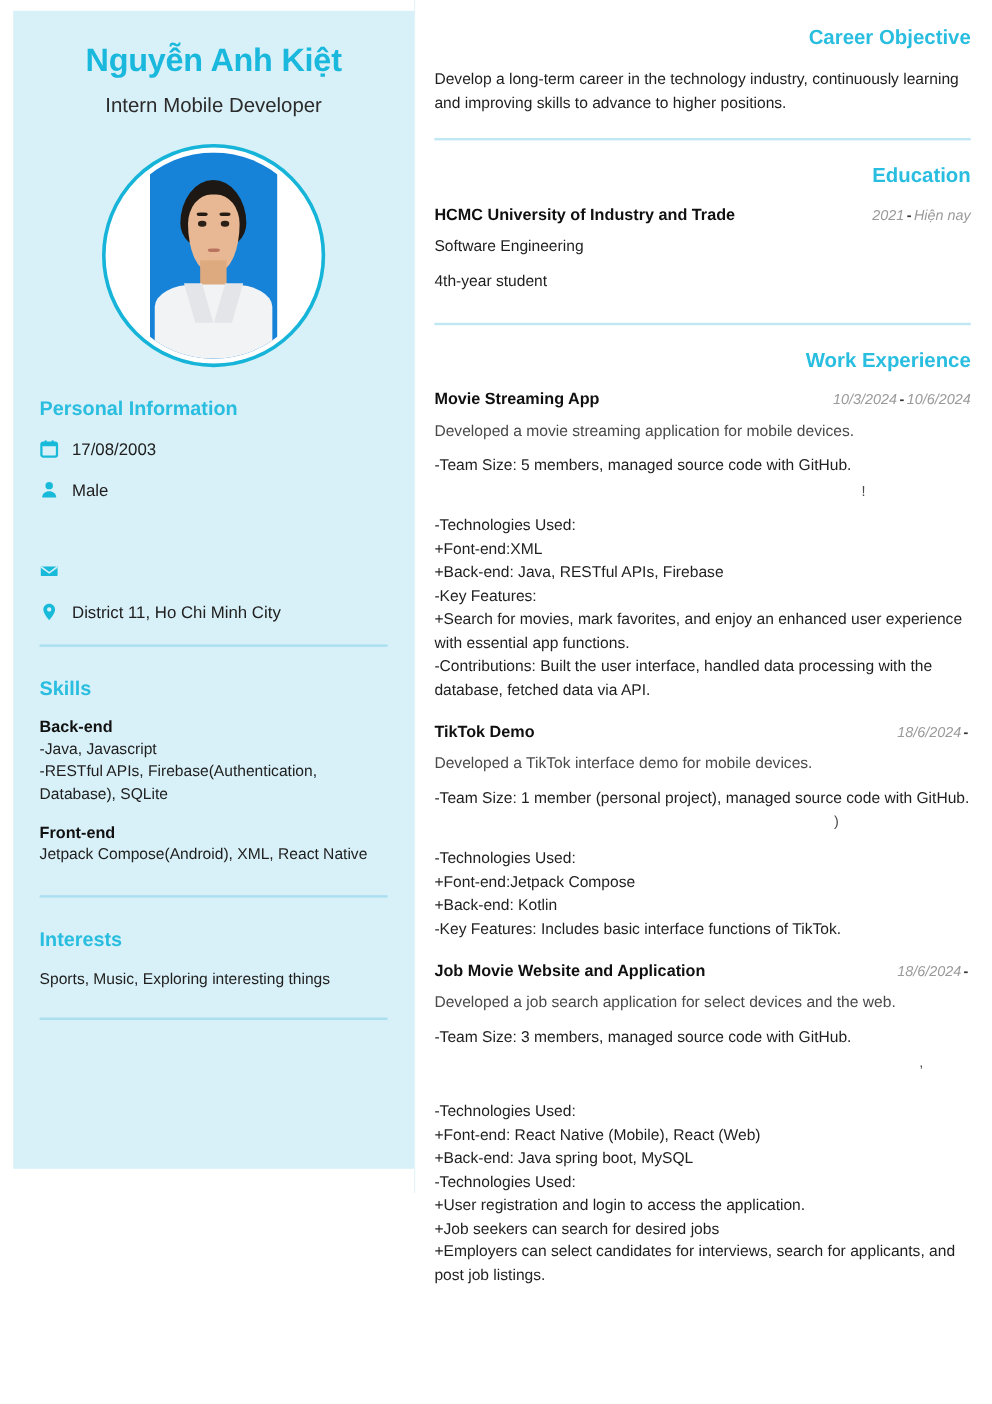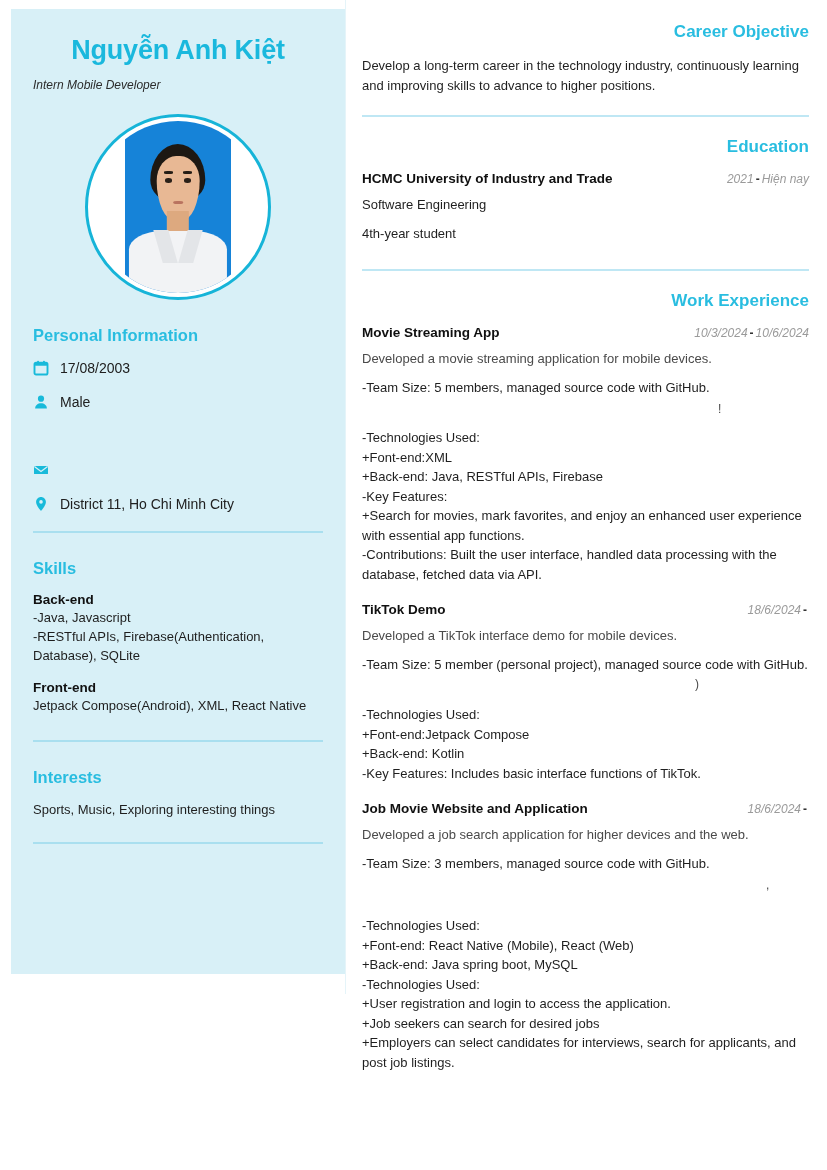--- a/index.html
+++ b/index.html
@@ -34,26 +34,25 @@
     color: #1ab8dd;
     font-size: 27px;
     font-weight: bold;
     text-align: center;
     letter-spacing: -0.2px;
     padding-top: 25px;
     line-height: 1.2;
   }
 
   .job-title {
-    text-align: left;
-    font-size: 12px;
+    text-align: center;
+    font-size: 17px;
     color: #2b2b2b;
     margin-top: 12px;
     font-weight: 400;
-    font-style: italic;
   }
 
   .photo-wrap {
     margin: 22px auto 0;
     width: 186px;
     height: 186px;
     border-radius: 50%;
     border: 3px solid #16b4d8;
     background: #ffffff;
     overflow: hidden;
@@ -423,40 +422,40 @@
     <div class="entry-gap"></div>
 
     <div class="entry">
       <div class="entry-head">
         <span class="entry-title">TikTok Demo</span>
         <span class="entry-dates">
           <span>18/6/2024</span><span class="sep">-</span><span></span>
         </span>
       </div>
       <div class="entry-sub">Developed a TikTok interface demo for mobile devices.</div>
-      <div class="entry-line">-Team Size: 5 member (personal project), managed source code with GitHub.</div>
+      <div class="entry-line">-Team Size: 1 member (personal project), managed source code with GitHub.</div>
       <div class="entry-redacted">
         <span class="speck" style="left:333px;top:-6px;">)</span>
       </div>
       <div class="entry-block">-Technologies Used:
 +Font-end:Jetpack Compose
 +Back-end: Kotlin
 -Key Features: Includes basic interface functions of TikTok.</div>
     </div>
 
     <div class="entry-gap"></div>
 
     <div class="entry">
       <div class="entry-head">
         <span class="entry-title">Job Movie Website and Application</span>
         <span class="entry-dates">
           <span>18/6/2024</span><span class="sep">-</span><span></span>
         </span>
       </div>
-      <div class="entry-sub">Developed a job search application for higher devices and the web.</div>
+      <div class="entry-sub">Developed a job search application for select devices and the web.</div>
       <div class="entry-line">-Team Size: 3 members, managed source code with GitHub.</div>
       <div class="entry-redacted">
         <span class="speck" style="left:404px;top:-4px;">,</span>
       </div>
       <div class="entry-spacer"></div>
       <div class="entry-block">-Technologies Used:
 +Font-end: React Native (Mobile), React (Web)
 +Back-end: Java spring boot, MySQL
 -Technologies Used:
 +User registration and login to access the application.

